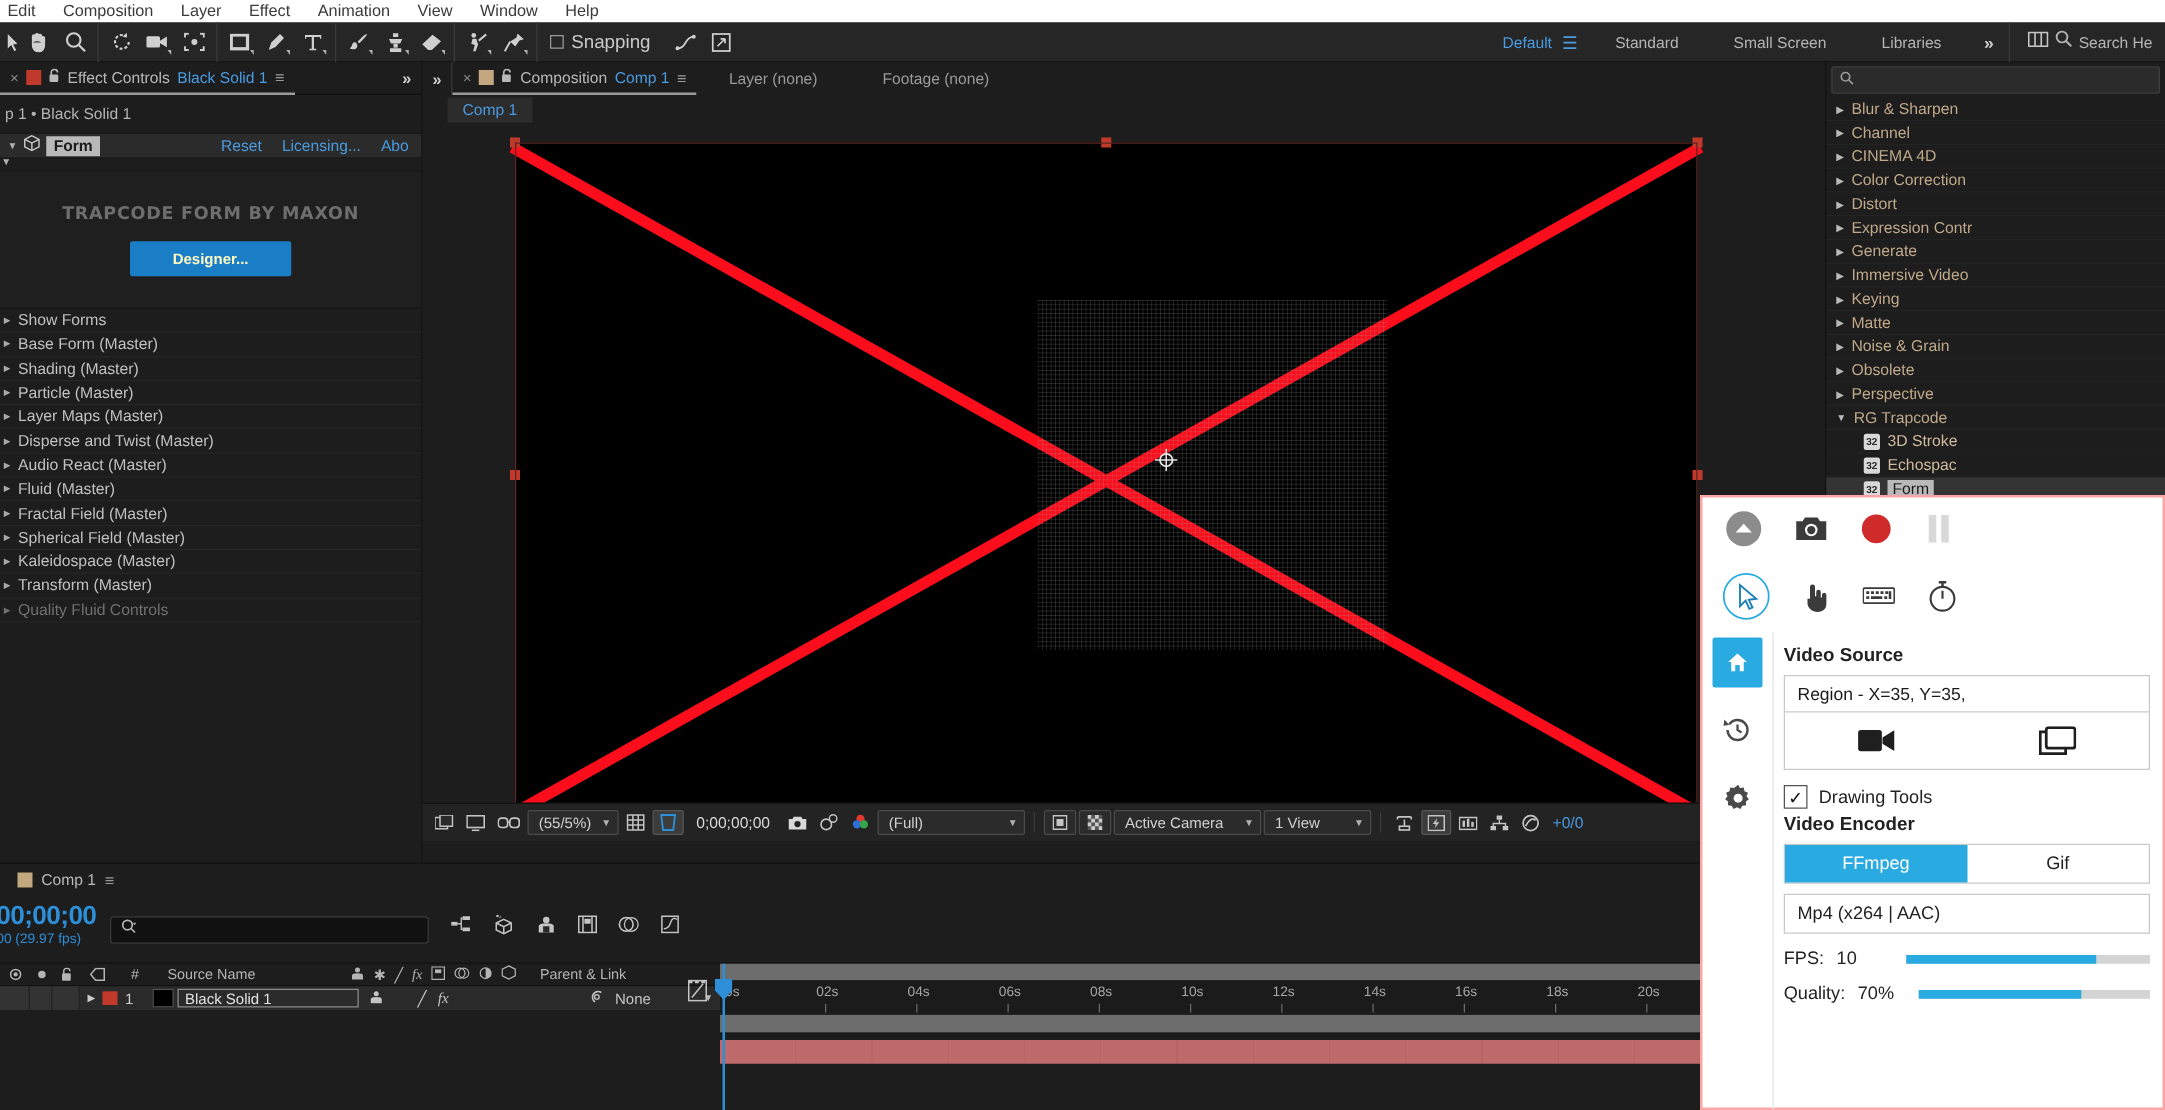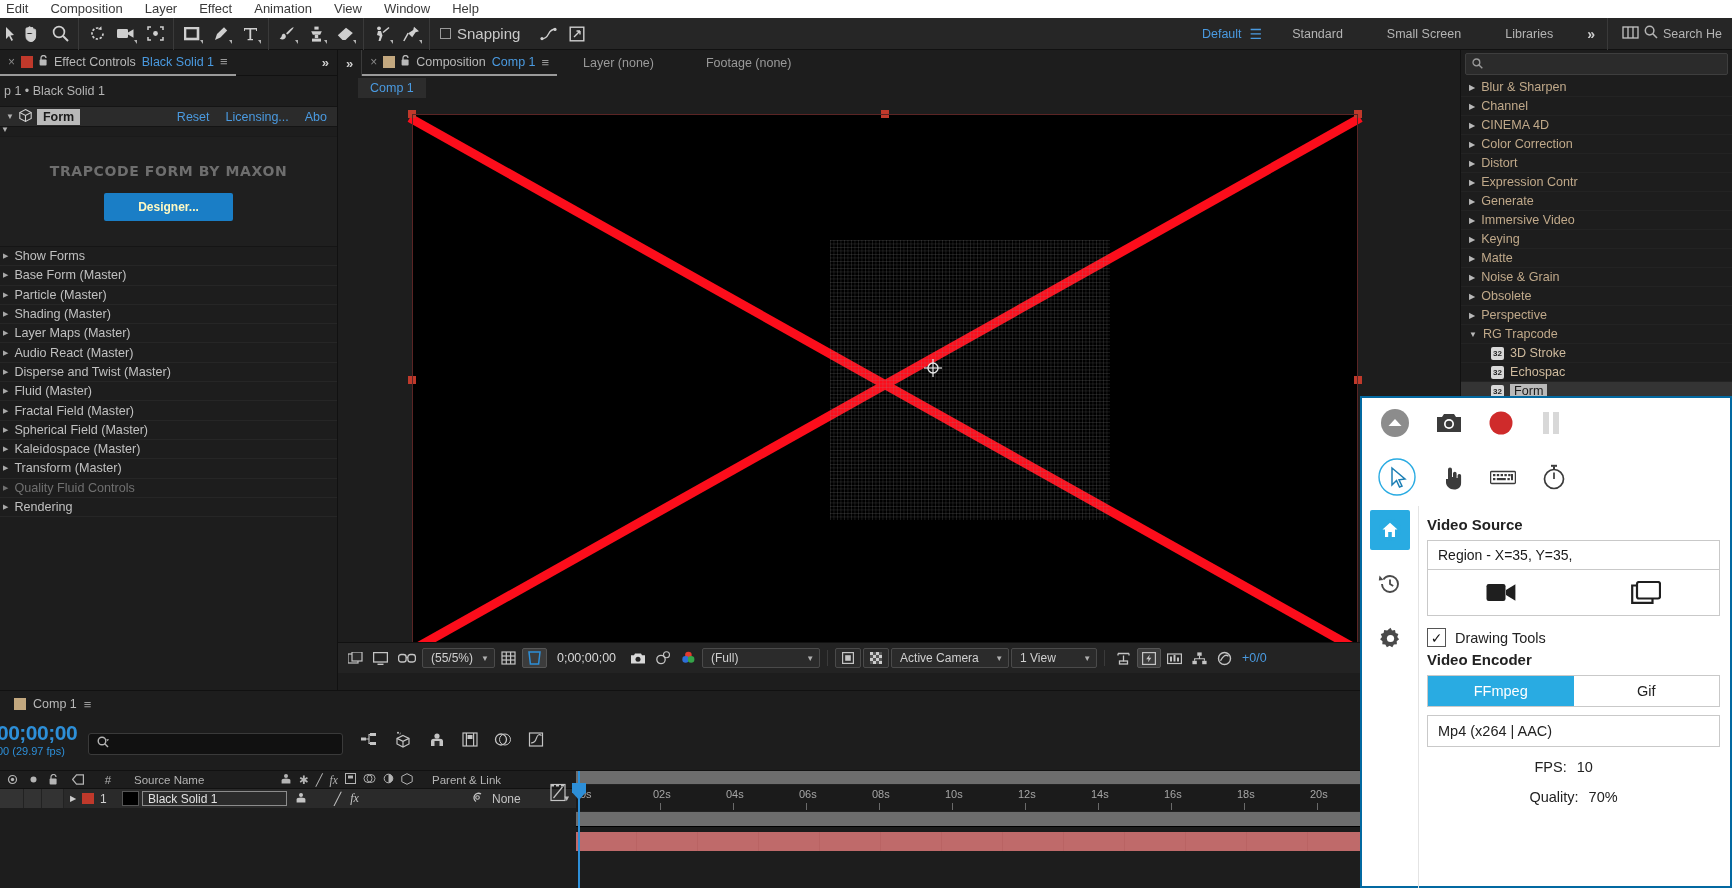--- a/index.html
+++ b/index.html
@@ -137,21 +137,21 @@
   .rul-nums span { position:absolute; top:3px; font-size:11px; color:#a6a6a6; }
   .rul-tick { position:absolute; top:18px; width:1px; height:7px; background:#6a6a6a; }
   .rul-bar2 { height:16px; background:#6d6d6d; border-top:1px solid #222; border-bottom:1px solid #000;}
   .clipbar { height:19px; background:repeating-linear-gradient(90deg,#bf6a6a 0 60px,#b96363 60px 61px); }
   .cti { position:absolute; top:0; width:2px; background:#2d8fd8; }
   .cti-head { position:absolute; top:12px; left:-6px; width:14px; height:17px; background:#2d8fd8;
     clip-path:polygon(0 0,100% 0,100% 55%,50% 100%,0 55%); }
 
   
   #rec { position:absolute; left:1360px; top:396px; width:372px; height:492px;
-    background:#fff; border:2px solid #0369a1; color:#222; }
+    background:#fff; border:2px solid #fca5a5; color:#222; }
   .rec-top { height:54px; display:flex; align-items:center; gap:26px; padding-left:18px; }
   .rec-tools { height:54px; display:flex; align-items:center; gap:26px; padding-left:16px; }
   .rec-body { display:flex; height:384px; }
   .rec-rail { width:56px; display:flex; flex-direction:column; align-items:center;
     gap:14px; padding-top:4px; }
   .rail-btn { width:40px; height:40px; display:flex; align-items:center; justify-content:center;
     color:#4a4a4a; border-radius:2px; }
   .rail-btn.act { background:#29abe2; color:#fff; }
   .rec-main { flex:1; padding:6px 10px 0 8px; border-left:1px solid #e4e4e4; }
   .rec-h { font-size:15px; font-weight:bold; color:#222; margin:4px 0 7px; }
@@ -162,21 +162,21 @@
   .rec-srcrow div { flex:1; display:flex; align-items:center; justify-content:center; color:#1a1a1a; }
   .rec-chk { display:flex; align-items:center; gap:9px; margin:12px 0 4px; font-size:14.5px; }
   .cbox { width:19px; height:19px; border:1.5px solid #555; display:flex;
     align-items:center; justify-content:center; font-size:14px; color:#111; }
   .enc-tabs { display:flex; border:1px solid #c9c9c9; height:32px; }
   .enc-tabs div { flex:1; display:flex; align-items:center; justify-content:center;
     font-size:14.5px; color:#222; }
   .enc-tabs .on { background:#29abe2; color:#fff; }
   .rec-sel { border:1px solid #c9c9c9; height:32px; display:flex; align-items:center;
     padding:0 10px; font-size:14.5px; margin-top:8px; }
-  .sl-row { display:flex; align-items:center; gap:2px; margin-top:12px; font-size:14.5px;flex-direction:column; }
+  .sl-row { display:flex; align-items:center; gap:20px; margin-top:12px; font-size:14.5px; }
   .sl-lab { min-width:78px; }
   .sl-track { flex:1; height:7px; background:#d4d4d4; position:relative; }
   .sl-fill { position:absolute; left:0; top:0; height:7px; background:#29abe2; }
 </style>
 </head>
 <body>
 
 <div id="root">
 
   <div class="menubar">
@@ -377,40 +377,40 @@
         <div class="prow">
           <span class="tri">▶</span>
           <span>Show Forms</span>
         </div>
         <div class="prow">
           <span class="tri">▶</span>
           <span>Base Form (Master)</span>
         </div>
         <div class="prow">
           <span class="tri">▶</span>
+          <span>Shading (Master)</span>
+        </div>
+        <div class="prow">
+          <span class="tri">▶</span>
           <span>Particle (Master)</span>
         </div>
         <div class="prow">
           <span class="tri">▶</span>
-          <span>Shading (Master)</span>
-        </div>
-        <div class="prow">
-          <span class="tri">▶</span>
           <span>Layer Maps (Master)</span>
         </div>
         <div class="prow">
           <span class="tri">▶</span>
+          <span>Disperse and Twist (Master)</span>
+        </div>
+        <div class="prow">
+          <span class="tri">▶</span>
           <span>Audio React (Master)</span>
         </div>
         <div class="prow">
           <span class="tri">▶</span>
-          <span>Disperse and Twist (Master)</span>
-        </div>
-        <div class="prow">
-          <span class="tri">▶</span>
           <span>Fluid (Master)</span>
         </div>
         <div class="prow">
           <span class="tri">▶</span>
           <span>Fractal Field (Master)</span>
         </div>
         <div class="prow">
           <span class="tri">▶</span>
           <span>Spherical Field (Master)</span>
         </div>
@@ -418,24 +418,20 @@
           <span class="tri">▶</span>
           <span>Kaleidospace (Master)</span>
         </div>
         <div class="prow">
           <span class="tri">▶</span>
           <span>Transform (Master)</span>
         </div>
         <div class="prow dis">
           <span class="tri">▶</span>
           <span>Quality Fluid Controls</span>
-        </div>
-        <div class="prow">
-          <span class="tri">▶</span>
-          <span>Rendering</span>
         </div>
       </div>
   </div>
 
   <div class="panel" id="comp">
     <div class="comp-tabrow">
       <div class="dblchev">»</div>
       <div class="ptab active">
         <span class="x">×</span>
         <span class="swatch" style="background:#c3a87f"></span>

